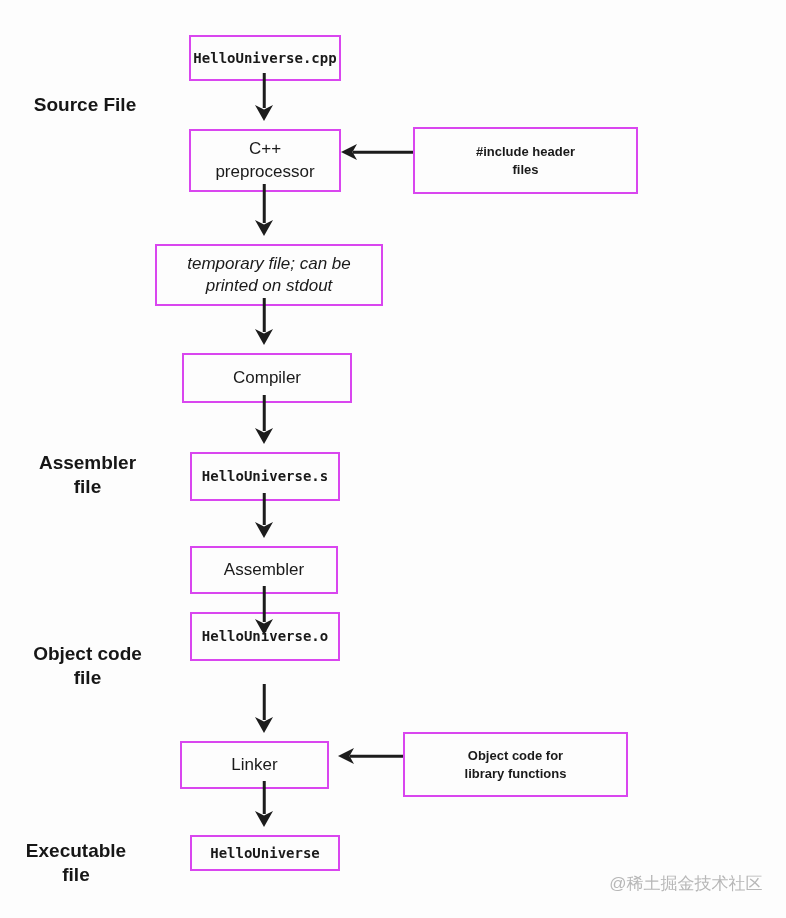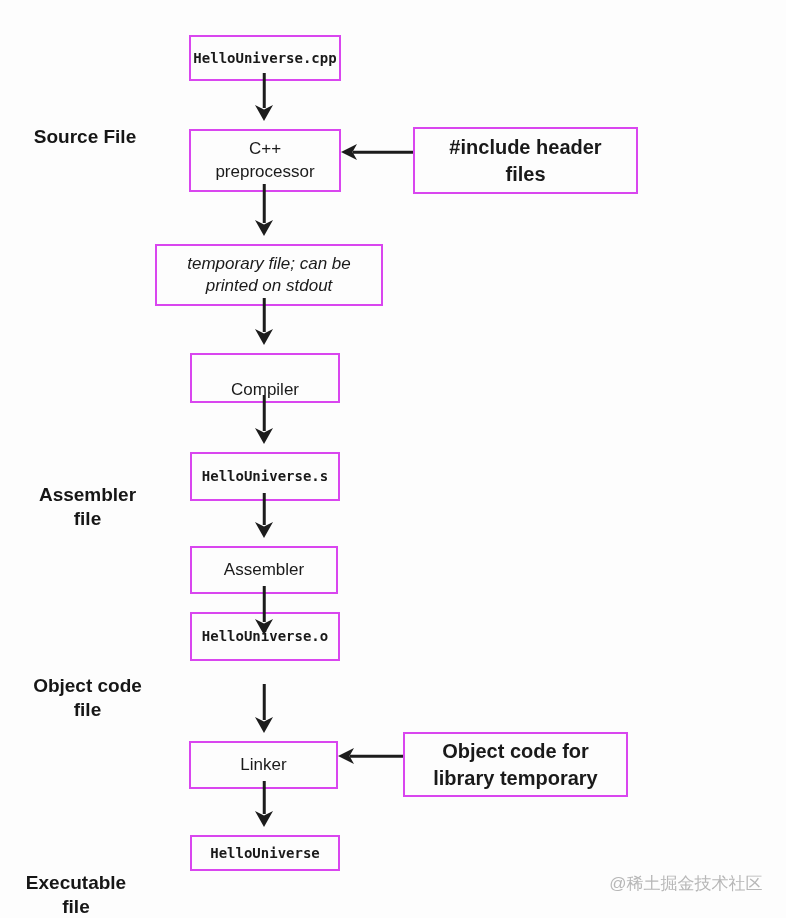--- a/index.html
+++ b/index.html
@@ -28,30 +28,29 @@
     white-space: pre-line;
     line-height: 1.32;
   }
   .mono {
     font-family: "DejaVu Sans Mono", monospace;
     font-weight: bold;
     font-size: 14px;
     letter-spacing: 0px;
   }
   .sans { font-size: 17px; font-weight: normal; }
-  .sansbold { font-size: 20px; font-weight: bold; }
+  .sansbold { font-size: 13px; font-weight: bold; }
   .side-label {
     position: absolute;
     font-size: 19px;
     font-weight: bold;
     text-align: center;
     white-space: pre-line;
     line-height: 1.28;
     color: #161616;
-    margin-top: 32px;
   }
   
   .arrow-v { position: absolute; width: 18px; }
   .arrow-v .vline {
     position: absolute; left: 50%; transform: translateX(-50%);
     top: 0; height: calc(100% - 13px); width: 2.5px; background: #1c1c1c;
   }
   .arrow-v svg { position: absolute; bottom: 0; left: 0; display: block; }
   
   .arrow-h { position: absolute; height: 16px; }
@@ -90,52 +89,52 @@
   <div class="node" style="left:189px; top:121px; width:152px; height:63px;">
     <span class="txt sans">C++
 preprocessor</span>
   </div>
 
   <div class="node" style="left:155px; top:236px; width:228px; height:62px;font-style:italic;">
     <span class="txt sans">temporary file; can be
 printed on stdout</span>
   </div>
 
-  <div class="node" style="left:190px; top:345px; width:150px; height:50px;align-items:flex-end;">
+  <div class="node" style="left:182px; top:345px; width:170px; height:50px;">
     <span class="txt sans">Compiler</span>
   </div>
 
   <div class="node" style="left:190px; top:444px; width:150px; height:49px;">
     <span class="txt mono">HelloUniverse.s</span>
   </div>
 
   <div class="node" style="left:190px; top:538px; width:148px; height:48px;">
     <span class="txt sans">Assembler</span>
   </div>
 
   <div class="node" style="left:190px; top:604px; width:150px; height:49px;">
     <span class="txt mono">HelloUniverse.o</span>
   </div>
 
-  <div class="node" style="left:189px; top:733px; width:149px; height:48px;">
+  <div class="node" style="left:180px; top:733px; width:149px; height:48px;">
     <span class="txt sans">Linker</span>
   </div>
 
   <div class="node" style="left:190px; top:827px; width:150px; height:36px;">
     <span class="txt mono">HelloUniverse</span>
   </div>
 
   <div class="node thick" style="left:413px; top:119px; width:225px; height:67px;">
     <span class="txt sansbold">#include header
 files</span>
   </div>
 
   <div class="node thick" style="left:403px; top:724px; width:225px; height:65px;">
     <span class="txt sansbold">Object code for
-library temporary</span>
+library functions</span>
   </div>
 
   <div class="arrow-v" style="left:255px; top:73px;  height:48px;">
     <div class="vline"></div>
       <svg width="18" height="16" viewBox="0 0 18 16">
         <path d="M9 16 L0 0 L9 4.5 L18 0 Z" fill="#1c1c1c"></path>
       </svg>
   </div>
   <div class="arrow-v" style="left:255px; top:184px; height:52px;">
     <div class="vline"></div>

